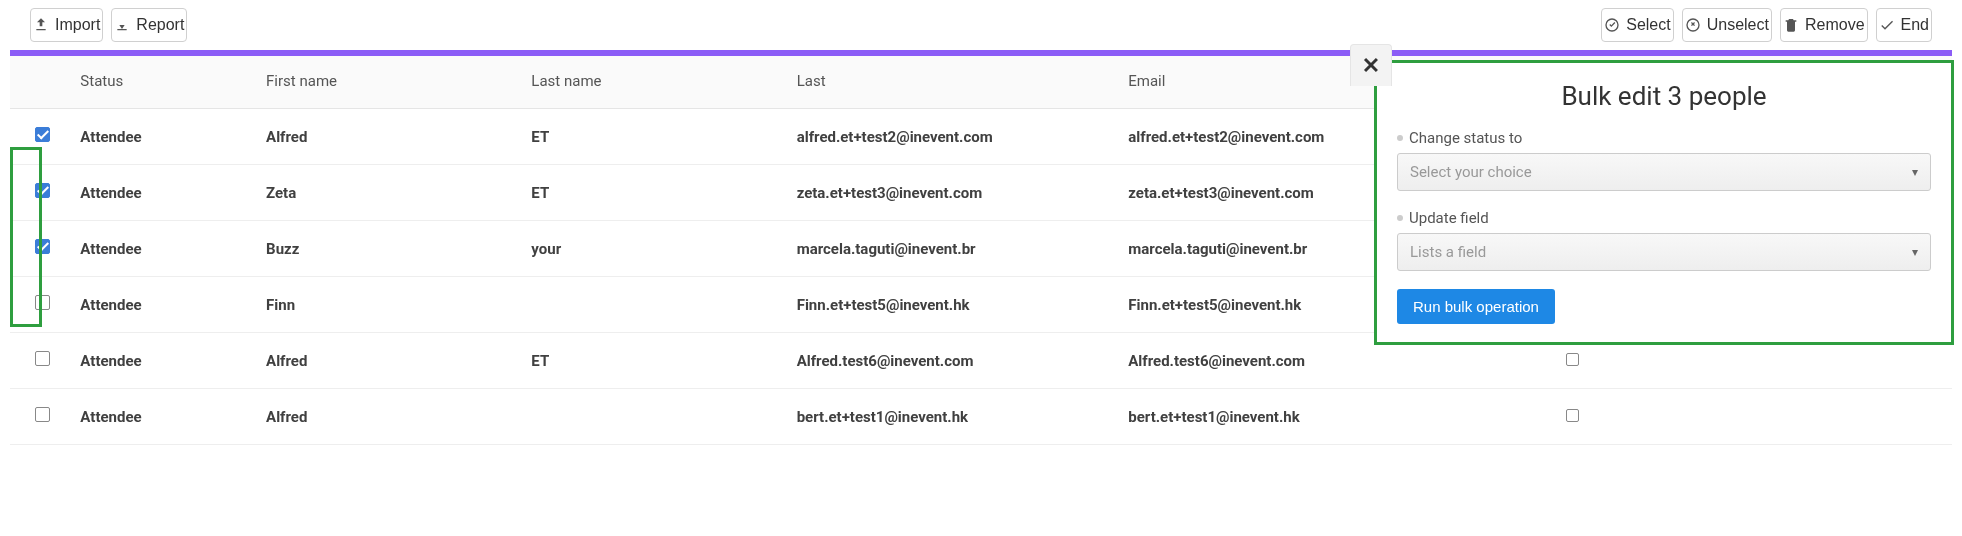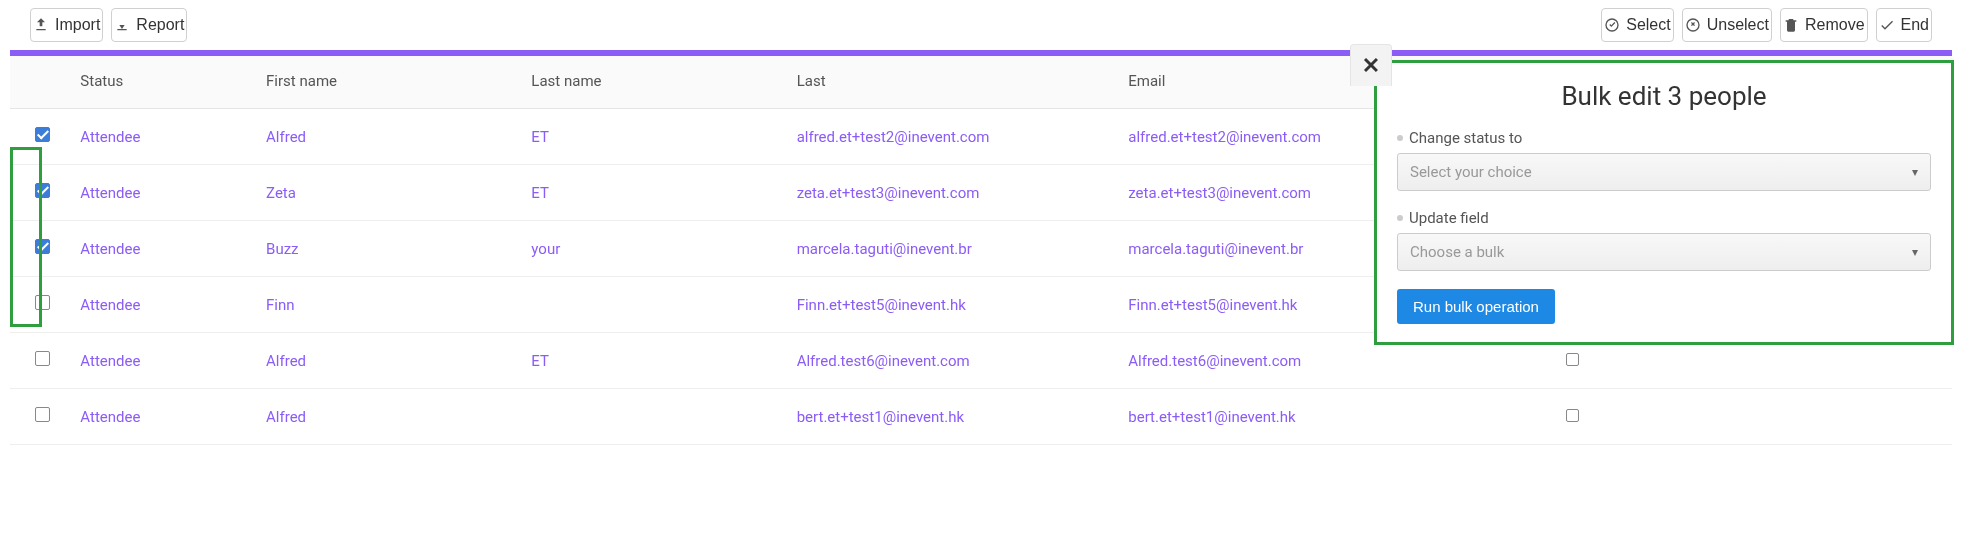--- a/index.html
+++ b/index.html
@@ -48,23 +48,24 @@
       font-weight: 400;
       color: #555;
       padding: 16px 12px 18px;
       background: #fafafa;
       border-bottom: 1px solid #e5e5e5;
       font-size: 15px;
     }
     tbody td {
       padding: 18px 12px;
       border-bottom: 1px solid #eee;
-      color: #8b5cf6;
+      color: #404040;
       font-size: 15px;
       vertical-align: middle;
+      font-weight: bold;
     }
     th.chk-col, td.chk-col {
       width: 44px;
       text-align: center;
       padding-left: 14px;
       padding-right: 8px;
     }
     .checkbox {
       width: 15px;
       height: 15px;
@@ -331,21 +332,21 @@
     <div class="field-row">
       <div class="field-label">Change status to</div>
       <div class="select">
         <span>Select your choice</span>
       </div>
     </div>
 
     <div class="field-row">
       <div class="field-label">Update field</div>
       <div class="select">
-        <span>Choose a bulk</span>
+        <span>Lists a field</span>
       </div>
     </div>
 
     <button class="run-btn">
       <span>Run bulk operation</span>
     </button>
   </div>
 </div>
 
 </body></html>

